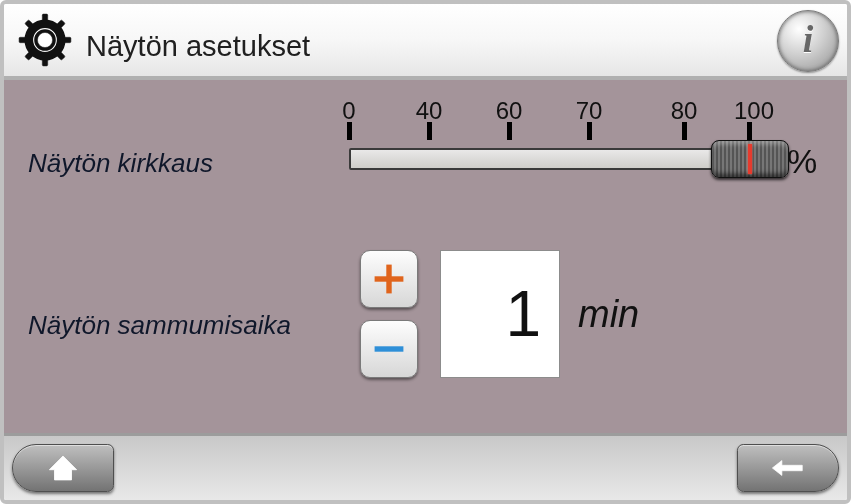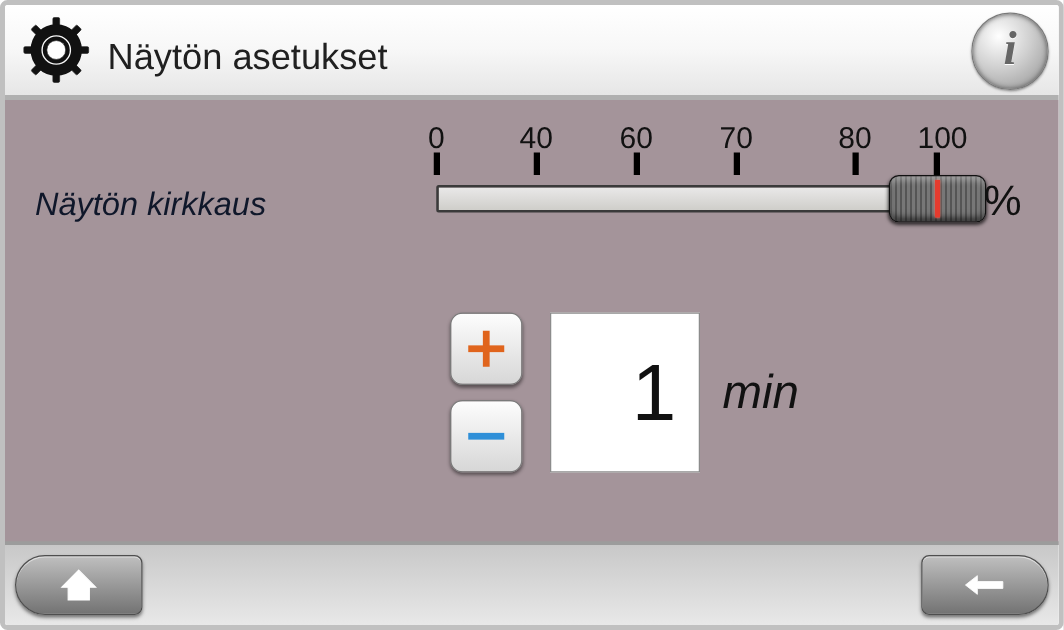--- a/index.html
+++ b/index.html
@@ -222,20 +222,21 @@
           <div class="tick" style="left: 385px; width: 30px; text-align: right;">
             <div class="num">100</div>
             <div class="mark"></div>
           </div>
         </div>
       <div class="track"></div>
       <div class="knob" id="knob" style="left: 362px;"></div>
       <div class="pct">%</div>
     </div>
 
+    <div class="label timeout">Näytön sammumisaika</div>
 
     <div class="stepper">
       <div class="pm">
         <div class="pm-btn">
           <svg viewBox="0 0 40 40">
             <rect x="17" y="4" width="6" height="32" fill="#e0641c"></rect>
             <rect x="4" y="17" width="32" height="6" fill="#e0641c"></rect>
           </svg>
         </div>
         <div class="pm-btn">

